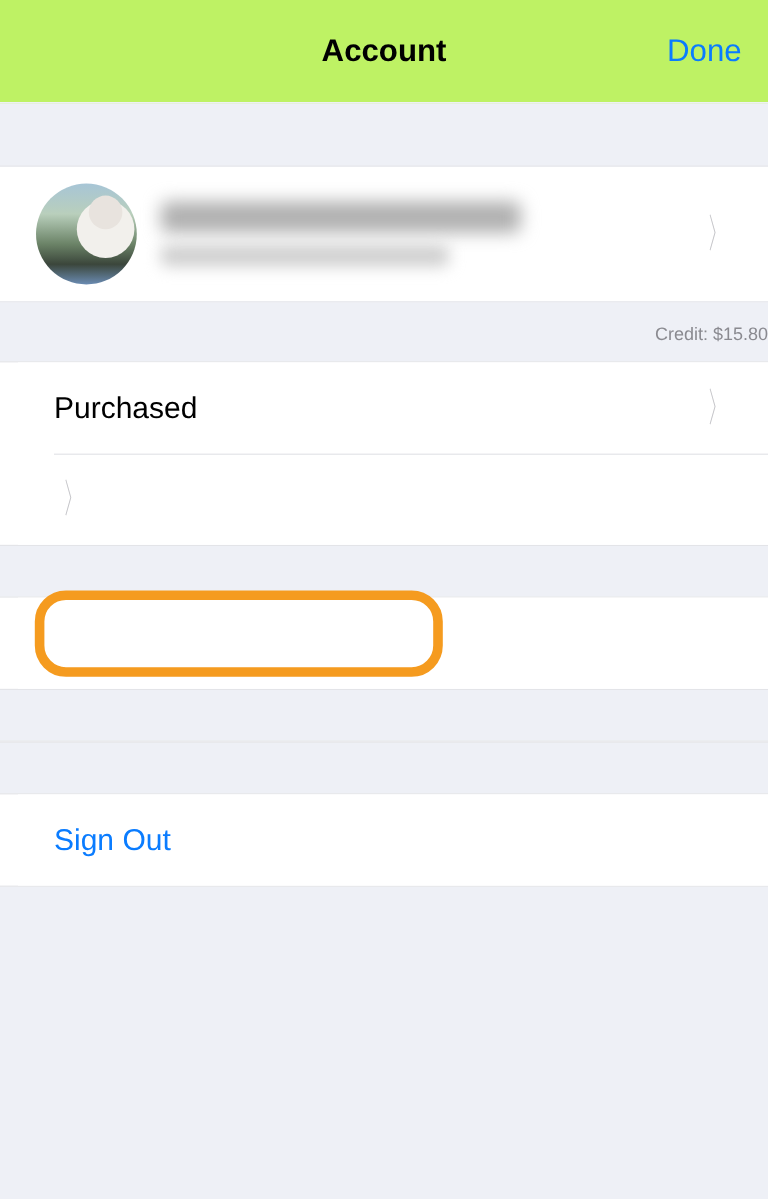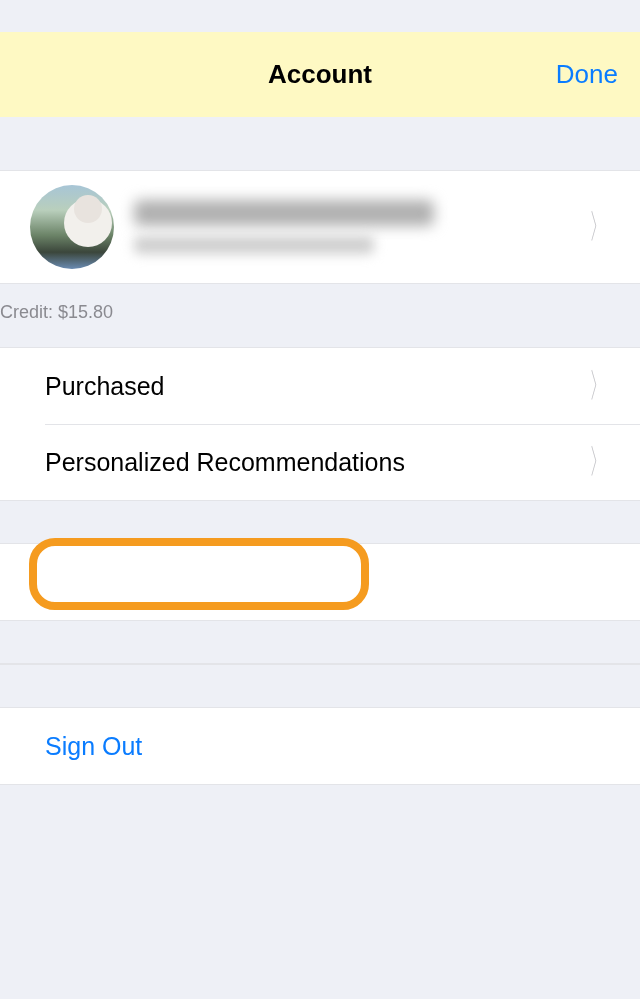--- a/index.html
+++ b/index.html
@@ -9,28 +9,27 @@
       -webkit-font-smoothing: antialiased;
     }
     body {
       font-family: -apple-system, BlinkMacSystemFont, "Helvetica Neue", sans-serif;
       background: #eef0f6;
       width: 640px;
       height: 999px;
       overflow: hidden;
     }
     .header {
-      background: #fef9c3;
+      background: #bef264;
       height: 86px;
       display: flex;
       align-items: center;
       justify-content: center;
       position: relative;
       border-bottom: 1px solid #eef0f6;
-      margin-top: 32px;
     }
     .header-title {
       font-size: 26px;
       font-weight: 700;
       color: #000;
     }
     .header-done {
       position: absolute;
       right: 22px;
       font-size: 26px;
@@ -92,23 +91,23 @@
     }
     .chevron {
       color: #c5c5c9;
       font-size: 34px;
       font-weight: 300;
       flex-shrink: 0;
       margin-right: 6px;
       transform: scaleX(0.6);
     }
     .credit-row {
-      text-align: left;
-      padding: 18px 0 24px 0;
-      font-size: 18px;
+      text-align: right;
+      padding: 18px 0 14px 0;
+      font-size: 15px;
       color: #8a8a90;
       background: #eef0f6;
     }
     .list-row {
       display: flex;
       align-items: center;
       padding: 0 18px 0 30px;
       height: 76px;
       background: #fff;
       position: relative;
@@ -170,21 +169,20 @@
 </div>
 
 <div class="credit-row">Credit: $15.80</div>
 
 <div class="section">
   <div class="list-row">
     <div class="row-label-black">Purchased</div>
     <div class="chevron">〉</div>
   </div>
   <div class="list-row">
-    <div class="row-label-black">Personalized Recommendations</div>
     <div class="chevron">〉</div>
   </div>
 </div>
 
 <div class="spacer-tiny"></div>
 
 <div class="section section-subscriptions">
   <div class="list-row">
     <div class="highlight-box"></div>
   </div>

